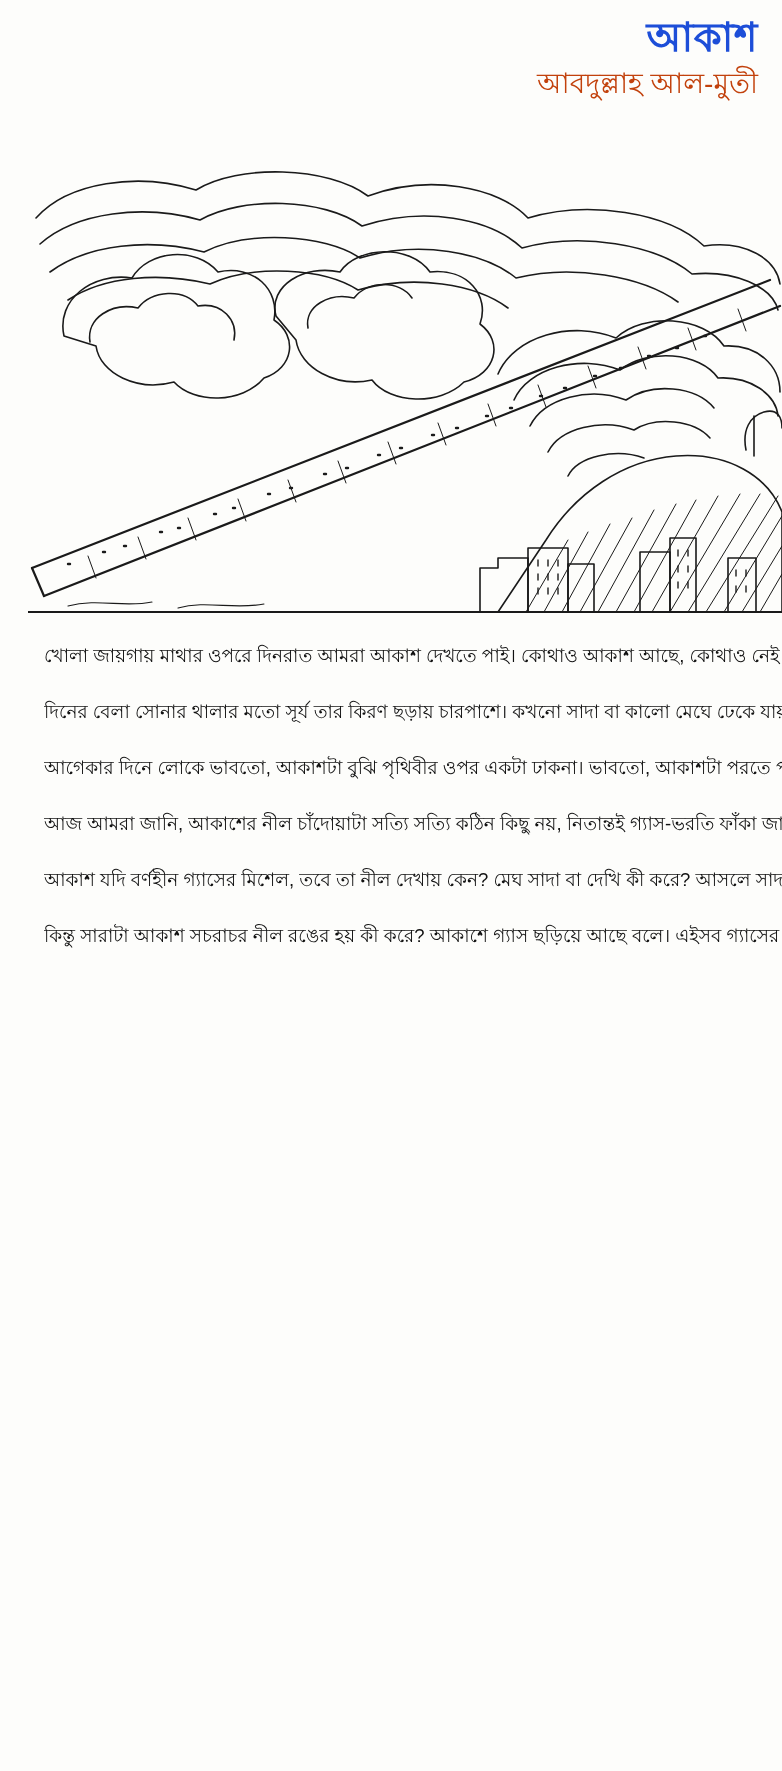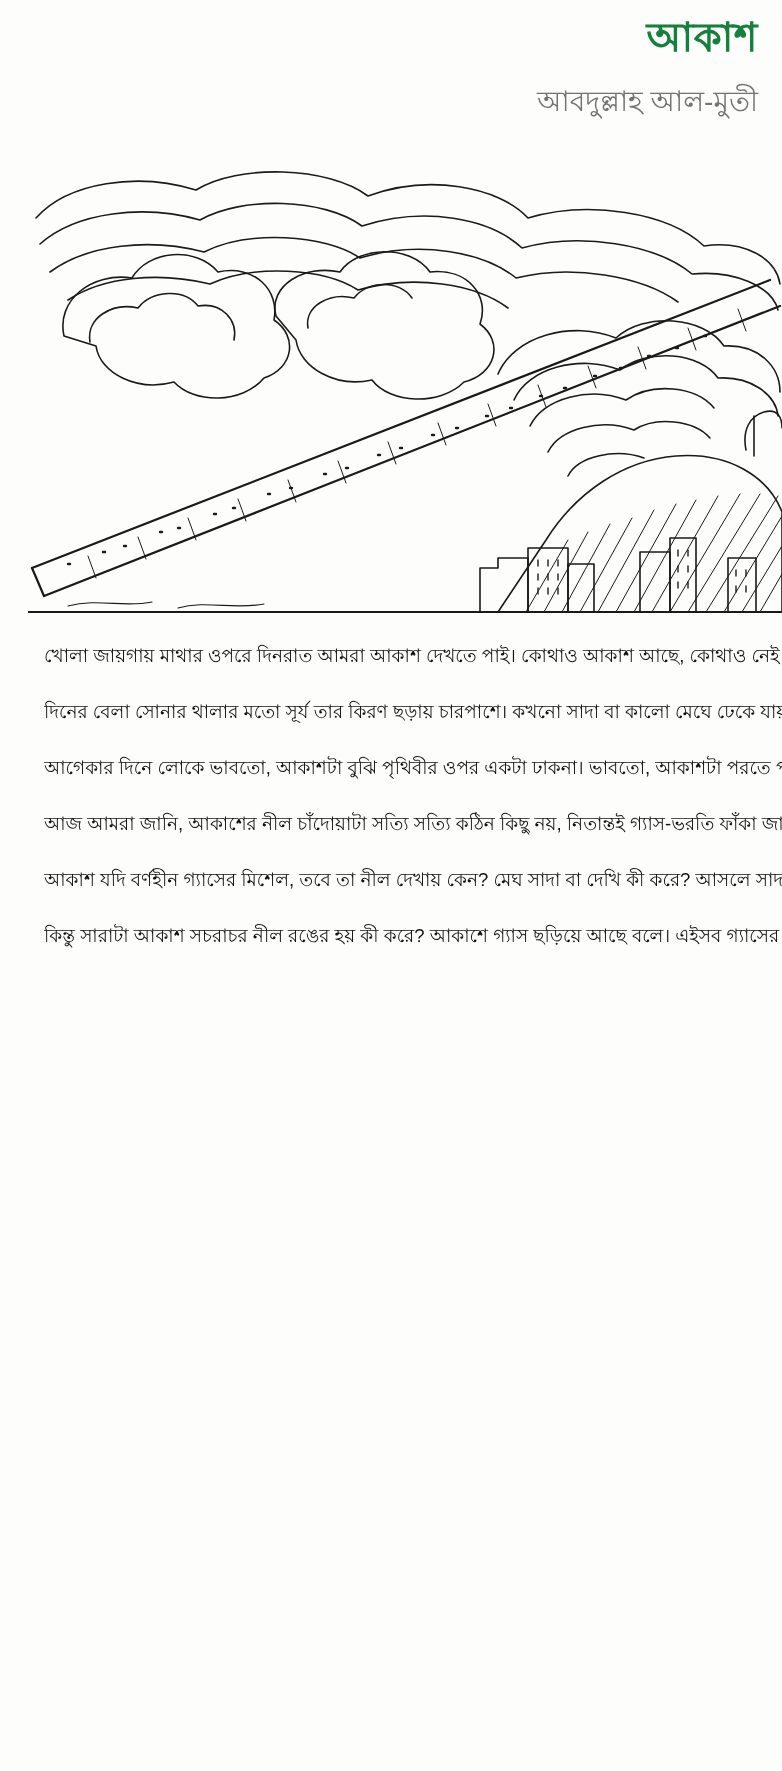--- a/index.html
+++ b/index.html
@@ -26,29 +26,29 @@
     top: 14px;
     right: 24px;
     width: 560px;
     text-align: right;
   }
   .doc-title {
     font-size: 40px;
     font-weight: 700;
     letter-spacing: 0.5px;
     line-height: 1.15;
-    color: #15803d;
+    color: #1d4ed8;
     margin: 0;
   }
   .doc-author {
     font-size: 28px;
     font-weight: 500;
     line-height: 1.3;
-    color: #737373;
-    margin: 24px 0 0 0;
+    color: #c2410c;
+    margin: 6px 0 0 0;
     white-space: nowrap;
   }
   
   .illustration {
     position: absolute;
     top: 160px;
     left: 28px;
     width: 754px;
     height: 460px;
     overflow: hidden;

